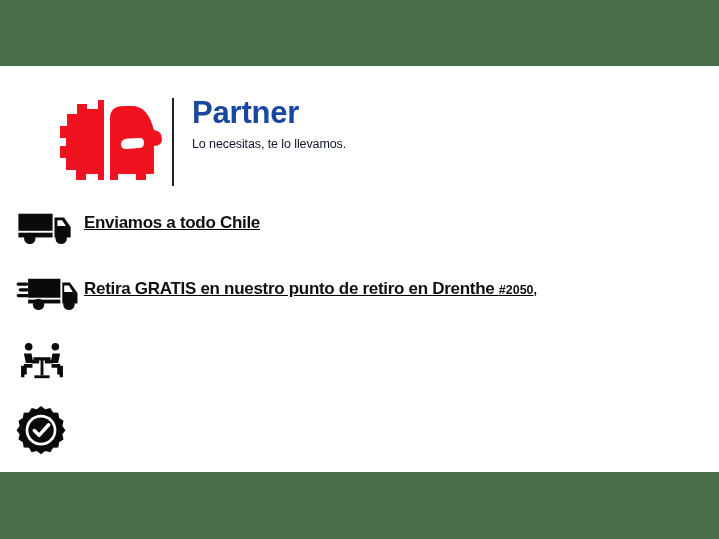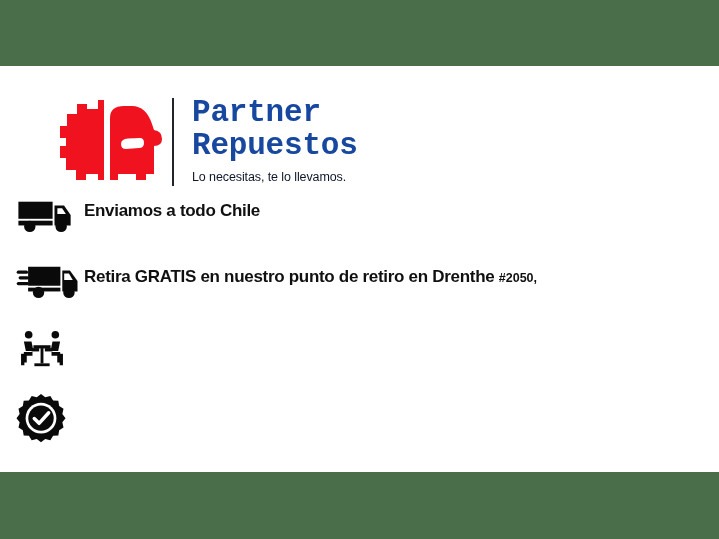--- a/index.html
+++ b/index.html
@@ -48,43 +48,44 @@
     background: #20242b;
     margin-left: 6px;
     margin-top: 4px;
     flex: none;
   }
   .logo-text {
     margin-left: 18px;
     padding-top: 2px;
   }
   .brand-line {
-    font-family: Liberation Mono, monospace;
+    font-family: Liberation Sans, sans-serif;
     font-weight: bold;
     font-size: 31px;
     line-height: 33px;
     color: #17479e;
     letter-spacing: -0.2px;
     white-space: nowrap;
   }
   .tagline {
     margin-top: 8px;
     font-family: "Liberation Sans", sans-serif;
     font-size: 12.5px;
     color: #0f172a;
     letter-spacing: -0.1px;
     white-space: nowrap;
   }
 
   
   .features {
     position: absolute;
     left: 16px;
-    top: 194px;
+    top: 206px;
     width: 690px;
+    text-decoration: underline;
   }
   .feature {
     display: flex;
     align-items: flex-start;
     margin-bottom: 20px;
     min-height: 46px;
   }
   .feature-icon {
     width: 68px;
     flex: none;
@@ -137,21 +138,20 @@
         </g>
 
         <path d="M63 50 Q63 45 70 44.5 L82 44 Q86 44 86 49 Q86 54 81 54 L68 55 Q63 55 63 50 Z" fill="#ffffff"></path>
       </svg>
     </div>
 
     <div class="logo-divider"></div>
 
     <div class="logo-text">
       <div class="brand-line">Partner</div>
-      <div class="brand-line">Repuestos</div>
       <div class="tagline">Lo necesitas, te lo llevamos.</div>
     </div>
   </div>
 
   <div class="features">
 
     <div class="feature row-shipping">
       <div class="feature-icon">
         <svg viewBox="0 0 60 40" width="58" height="38" aria-hidden="true">
           <g fill="#0a0a0a">

